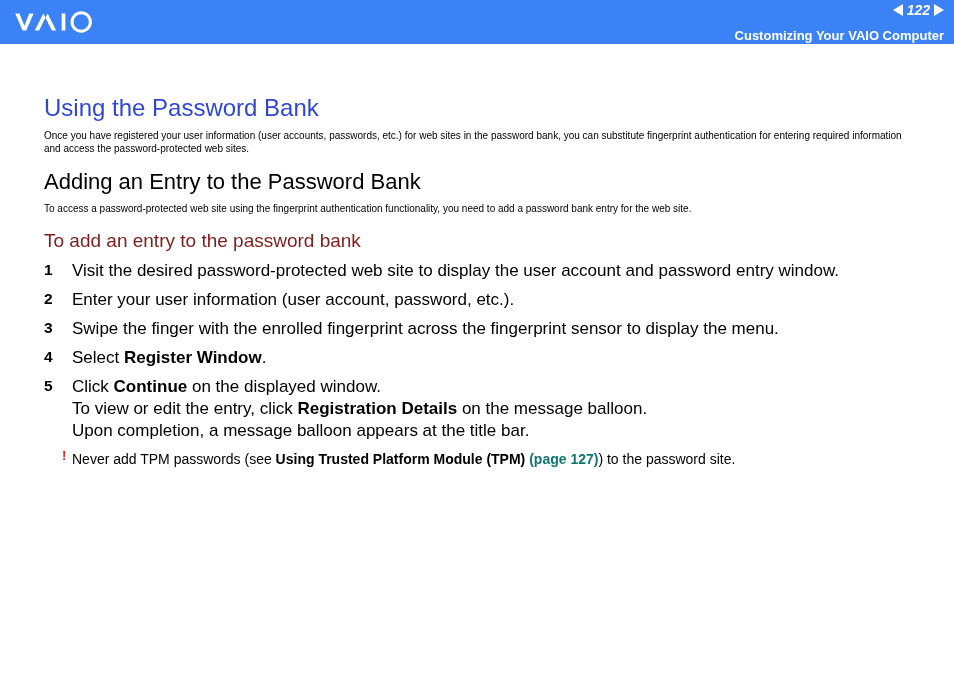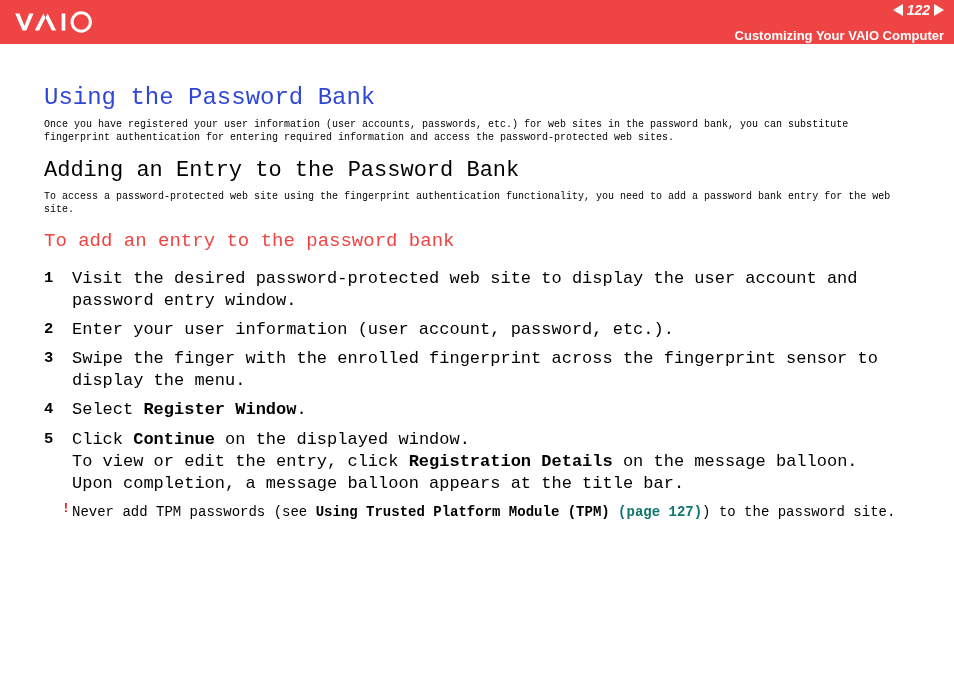--- a/index.html
+++ b/index.html
@@ -5,21 +5,21 @@
   * { margin: 0; padding: 0; box-sizing: border-box; }
   body {
     width: 954px;
     height: 674px;
     font-family: Arial, Helvetica, sans-serif;
     background: #fff;
     overflow: hidden;
     position: relative;
   }
   .header {
-    background: #ef4444;
+    background: #3b82f6;
     height: 44px;
     width: 100%;
     display: flex;
     align-items: center;
     padding: 0 10px 0 14px;
     position: relative;
   }
   .logo {
     height: 22px;
   }
@@ -48,45 +48,44 @@
   }
   .tri-left { border-right: 10px solid #fff; }
   .tri-right { border-left: 10px solid #fff; }
   .doc-section {
     color: #fff;
     font-weight: bold;
     font-size: 13px;
     margin-top: 10px;
   }
   .content {
-    padding: 40px 44px 0 44px;
-    font-family: Liberation Mono, monospace;
+    padding: 50px 44px 0 44px;
   }
   .h-blue {
     color: #3047d6;
     font-size: 24px;
     font-weight: normal;
     margin-bottom: 8px;
   }
   .para {
     font-size: 10px;
     line-height: 1.25;
     margin-bottom: 14px;
   }
   .h-black {
     font-size: 22px;
     font-weight: normal;
     margin-bottom: 8px;
   }
   .h-gray {
-    color: #ef4444;
+    color: #7f1d1d;
     font-size: 19px;
     font-weight: normal;
     margin-top: 8px;
-    margin-bottom: 16px;
+    margin-bottom: 8px;
   }
   ol.steps {
     list-style: none;
     counter-reset: step;
     padding-left: 0;
   }
   ol.steps > li {
     counter-increment: step;
     position: relative;
     padding-left: 28px;

